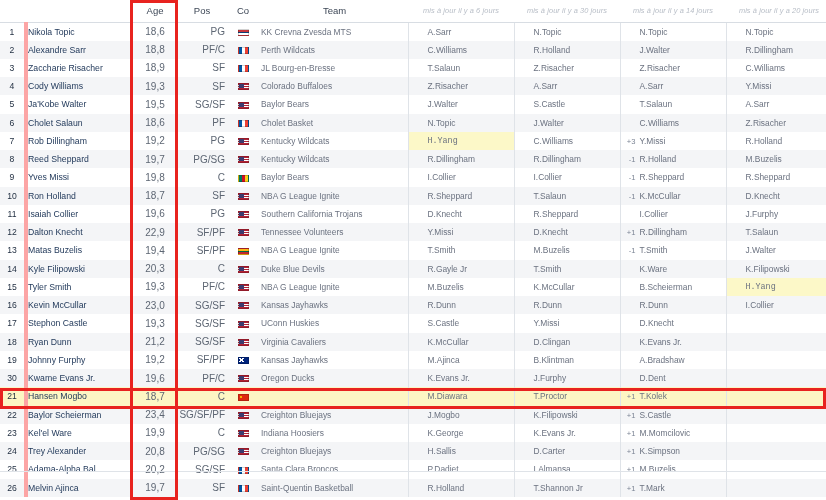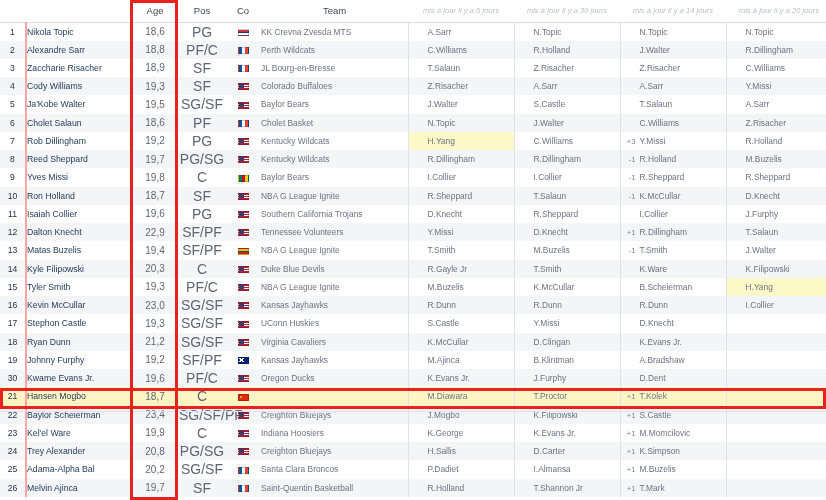--- a/index.html
+++ b/index.html
@@ -2,21 +2,21 @@
 <html><head>
 <meta charset="utf-8">
 <style>
   html,body{margin:0;padding:0;}
   body{
     width:826px;height:500px;overflow:hidden;
     background:#ffffff;
     font-family:"Liberation Sans","DejaVu Sans",sans-serif;
     -webkit-font-smoothing:antialiased;
   }
-  .board{position:relative;width:826px;height:412px;}
+  .board{position:relative;width:826px;height:472px;}
 
   table.grid{
     border-collapse:collapse;
     table-layout:fixed;
     width:826px;
   }
   table.grid td, table.grid th{
     padding:0;
     margin:0;
     font-weight:normal;
@@ -62,32 +62,32 @@
     text-align:center;
     font-size:8.6px;
     font-weight:bold;
     color:#1d2b3e;
   }
   td.name{
     font-size:8.7px;
     font-weight:bold;
     color:#1d3557;
     padding-left:8px;
-    border-left:2px solid #fca5a5;
+    border-left:4px solid #fca5a5;
     white-space:nowrap;
     overflow:hidden;
   }
   td.age{
     text-align:center;
     font-size:10px;
     color:#5d6673;
   }
   td.pos{
-    text-align:center;
-    font-size:14px;
+    text-align:right;
+    font-size:10px;
     color:#5d6673;
     white-space:nowrap;
   }
   td.co{text-align:center;}
   td.team{
     font-size:8.4px;
     color:#6b7280;
     padding-left:6px;
     white-space:nowrap;
     overflow:hidden;
@@ -102,21 +102,21 @@
   }
   td.hist .delta{
     display:inline-block;
     width:15px;
     font-size:7.6px;
     color:#7b8494;
     text-align:right;
     margin-right:4px;
   }
   td.hist .pname{display:inline-block;}
-  td.hist.hl{background:#fcf8c8 !important;}
+  td.hist.hl{background:#fcf8c8 !important;font-family:Liberation Mono, monospace;}
 
   
   tbody tr.hlrow td{background:#fdf6c4 !important;}
   tbody tr.hlrow td.name{color:#1d3557;}
 
   
   .flag{
     display:inline-block;
     width:11px;height:7px;
     vertical-align:middle;

